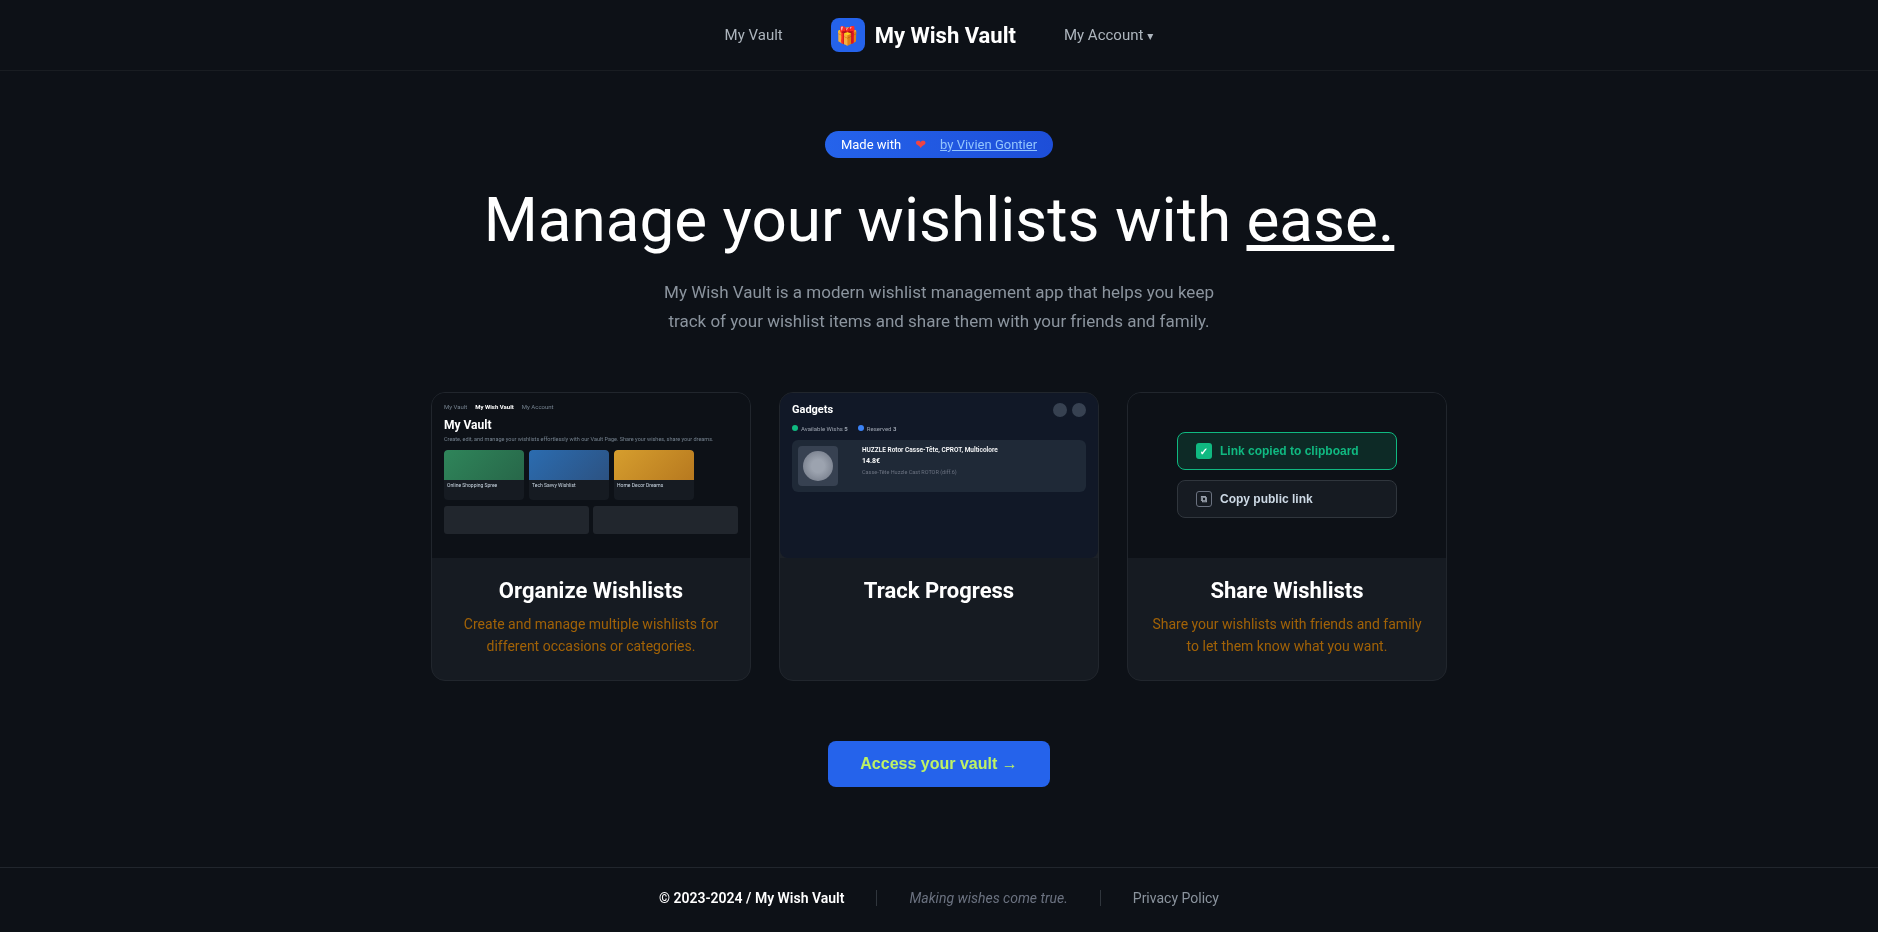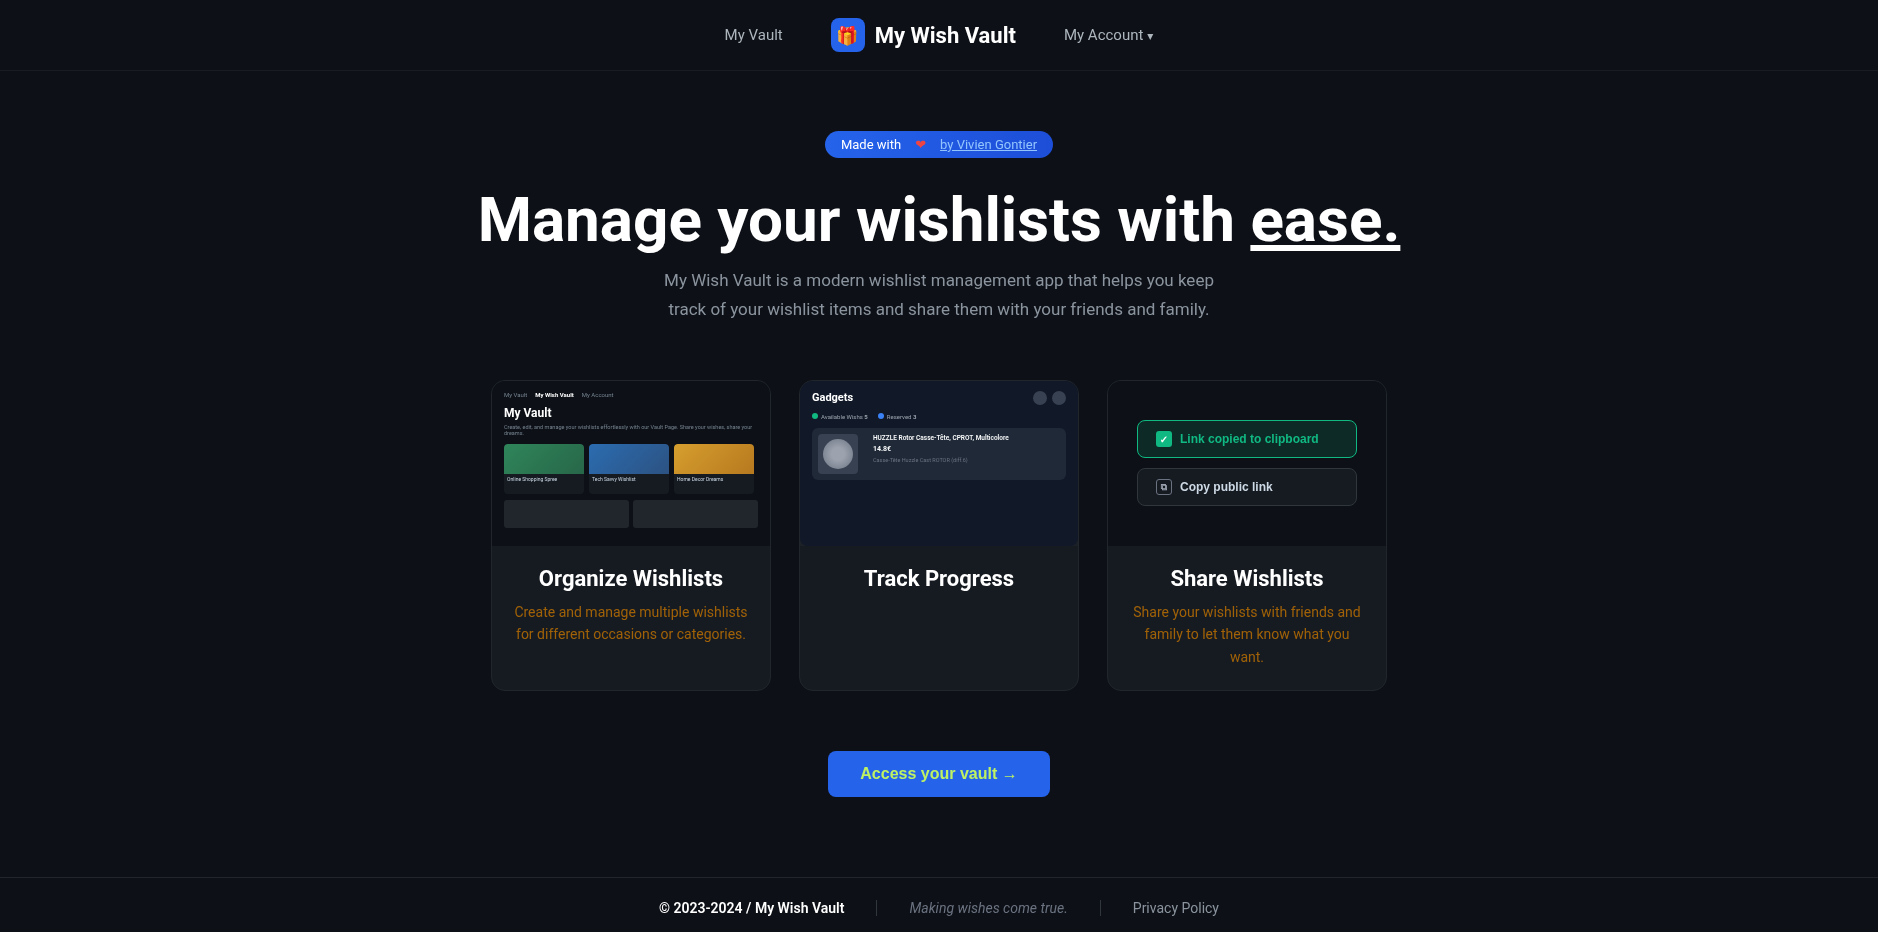--- a/index.html
+++ b/index.html
@@ -79,24 +79,24 @@
       align-items: center;
       gap: 14px;
       margin-bottom: 28px;
     }
     .badge-heart { color: #ef4444; }
     .badge-link { color: #93c5fd; text-decoration: underline; cursor: pointer; }
 
     
     .hero-title {
       font-size: 62px;
-      font-weight: 700;
+      font-weight: 400;
       text-align: center;
       line-height: 1.1;
-      margin-bottom: 12px;
+      margin-bottom: 24px;
     }
     .hero-title .underline-word {
       text-decoration: underline;
       text-underline-offset: 4px;
     }
     .hero-subtitle {
       font-size: 17px;
       color: #8b949e;
       text-align: center;
       max-width: 580px;
@@ -110,21 +110,21 @@
       gap: 28px;
       margin-bottom: 60px;
       width: 1100px;
       justify-content: center;
     }
     .feature-card {
       background: #161b22;
       border: 1px solid #21262d;
       border-radius: 14px;
       overflow: hidden;
-      width: 280px;
+      width: 320px;
       display: flex;
       flex-direction: column;
     }
     .feature-preview {
       width: 100%;
       height: 165px;
       background: #1c2128;
       display: flex;
       align-items: center;
       justify-content: center;
@@ -223,21 +223,21 @@
       gap: 10px;
       margin-bottom: 8px;
       font-size: 6px;
       color: #9ca3af;
     }
     .mt-stat-dot { display: inline-block; width: 6px; height: 6px; border-radius: 50%; margin-right: 3px; }
     .mt-dot-green { background: #10b981; }
     .mt-dot-blue { background: #3b82f6; }
     .mt-item {
       display: flex;
-      gap: 15px;
+      gap: 24px;
       background: #1f2937;
       border-radius: 6px;
       padding: 6px;
       align-items: flex-start;
     }
     .mt-item-img {
       width: 40px;
       height: 40px;
       background: #374151;
       border-radius: 4px;

